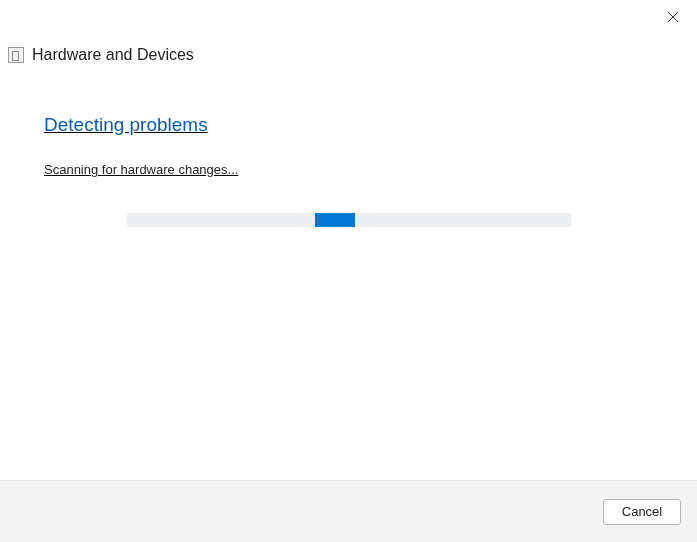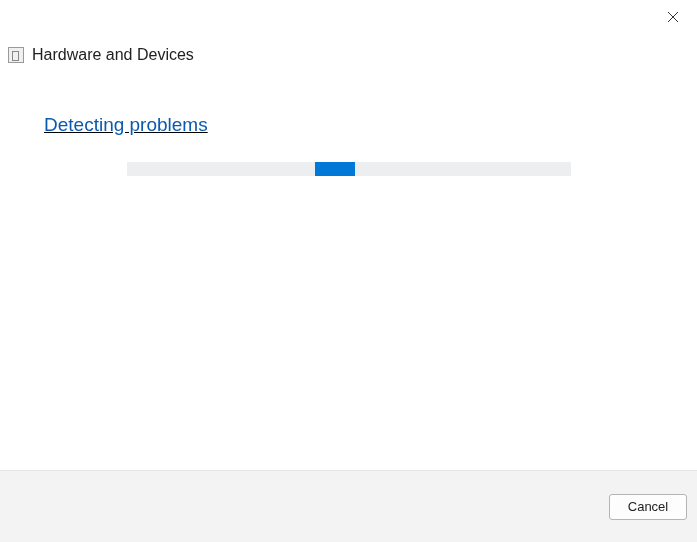--- a/index.html
+++ b/index.html
@@ -88,27 +88,27 @@
       top: 0;
       width: 40px;
       height: 14px;
       background: #0078d7;
     }
     .footer {
       position: absolute;
       bottom: 0;
       left: 0;
       right: 0;
-      height: 72px;
+      height: 62px;
       background: #f3f3f3;
       border-top: 1px solid #e6e6e6;
       display: flex;
       align-items: center;
       justify-content: flex-end;
-      padding-right: 10px;
+      padding-right: 16px;
     }
     .btn {
       min-width: 78px;
       height: 26px;
       background: #fdfdfd;
       border: 1px solid #b5b5b5;
       border-radius: 3px;
       font-family: inherit;
       font-size: 13px;
       color: #222;
@@ -128,20 +128,21 @@
   </span>
 </div>
 
 <div class="header">
   <span class="header-icon"></span>
   <span class="header-title">Hardware and Devices</span>
 </div>
 
 <div class="content">
   <h1 class="heading">Detecting problems</h1>
+  <div class="status-text">Scanning for hardware changes...</div>
   <div class="progress-track">
     <div class="progress-chunk"></div>
   </div>
 </div>
 
 <div class="footer">
   <button class="btn">Cancel</button>
 </div>
 
 </body></html>

